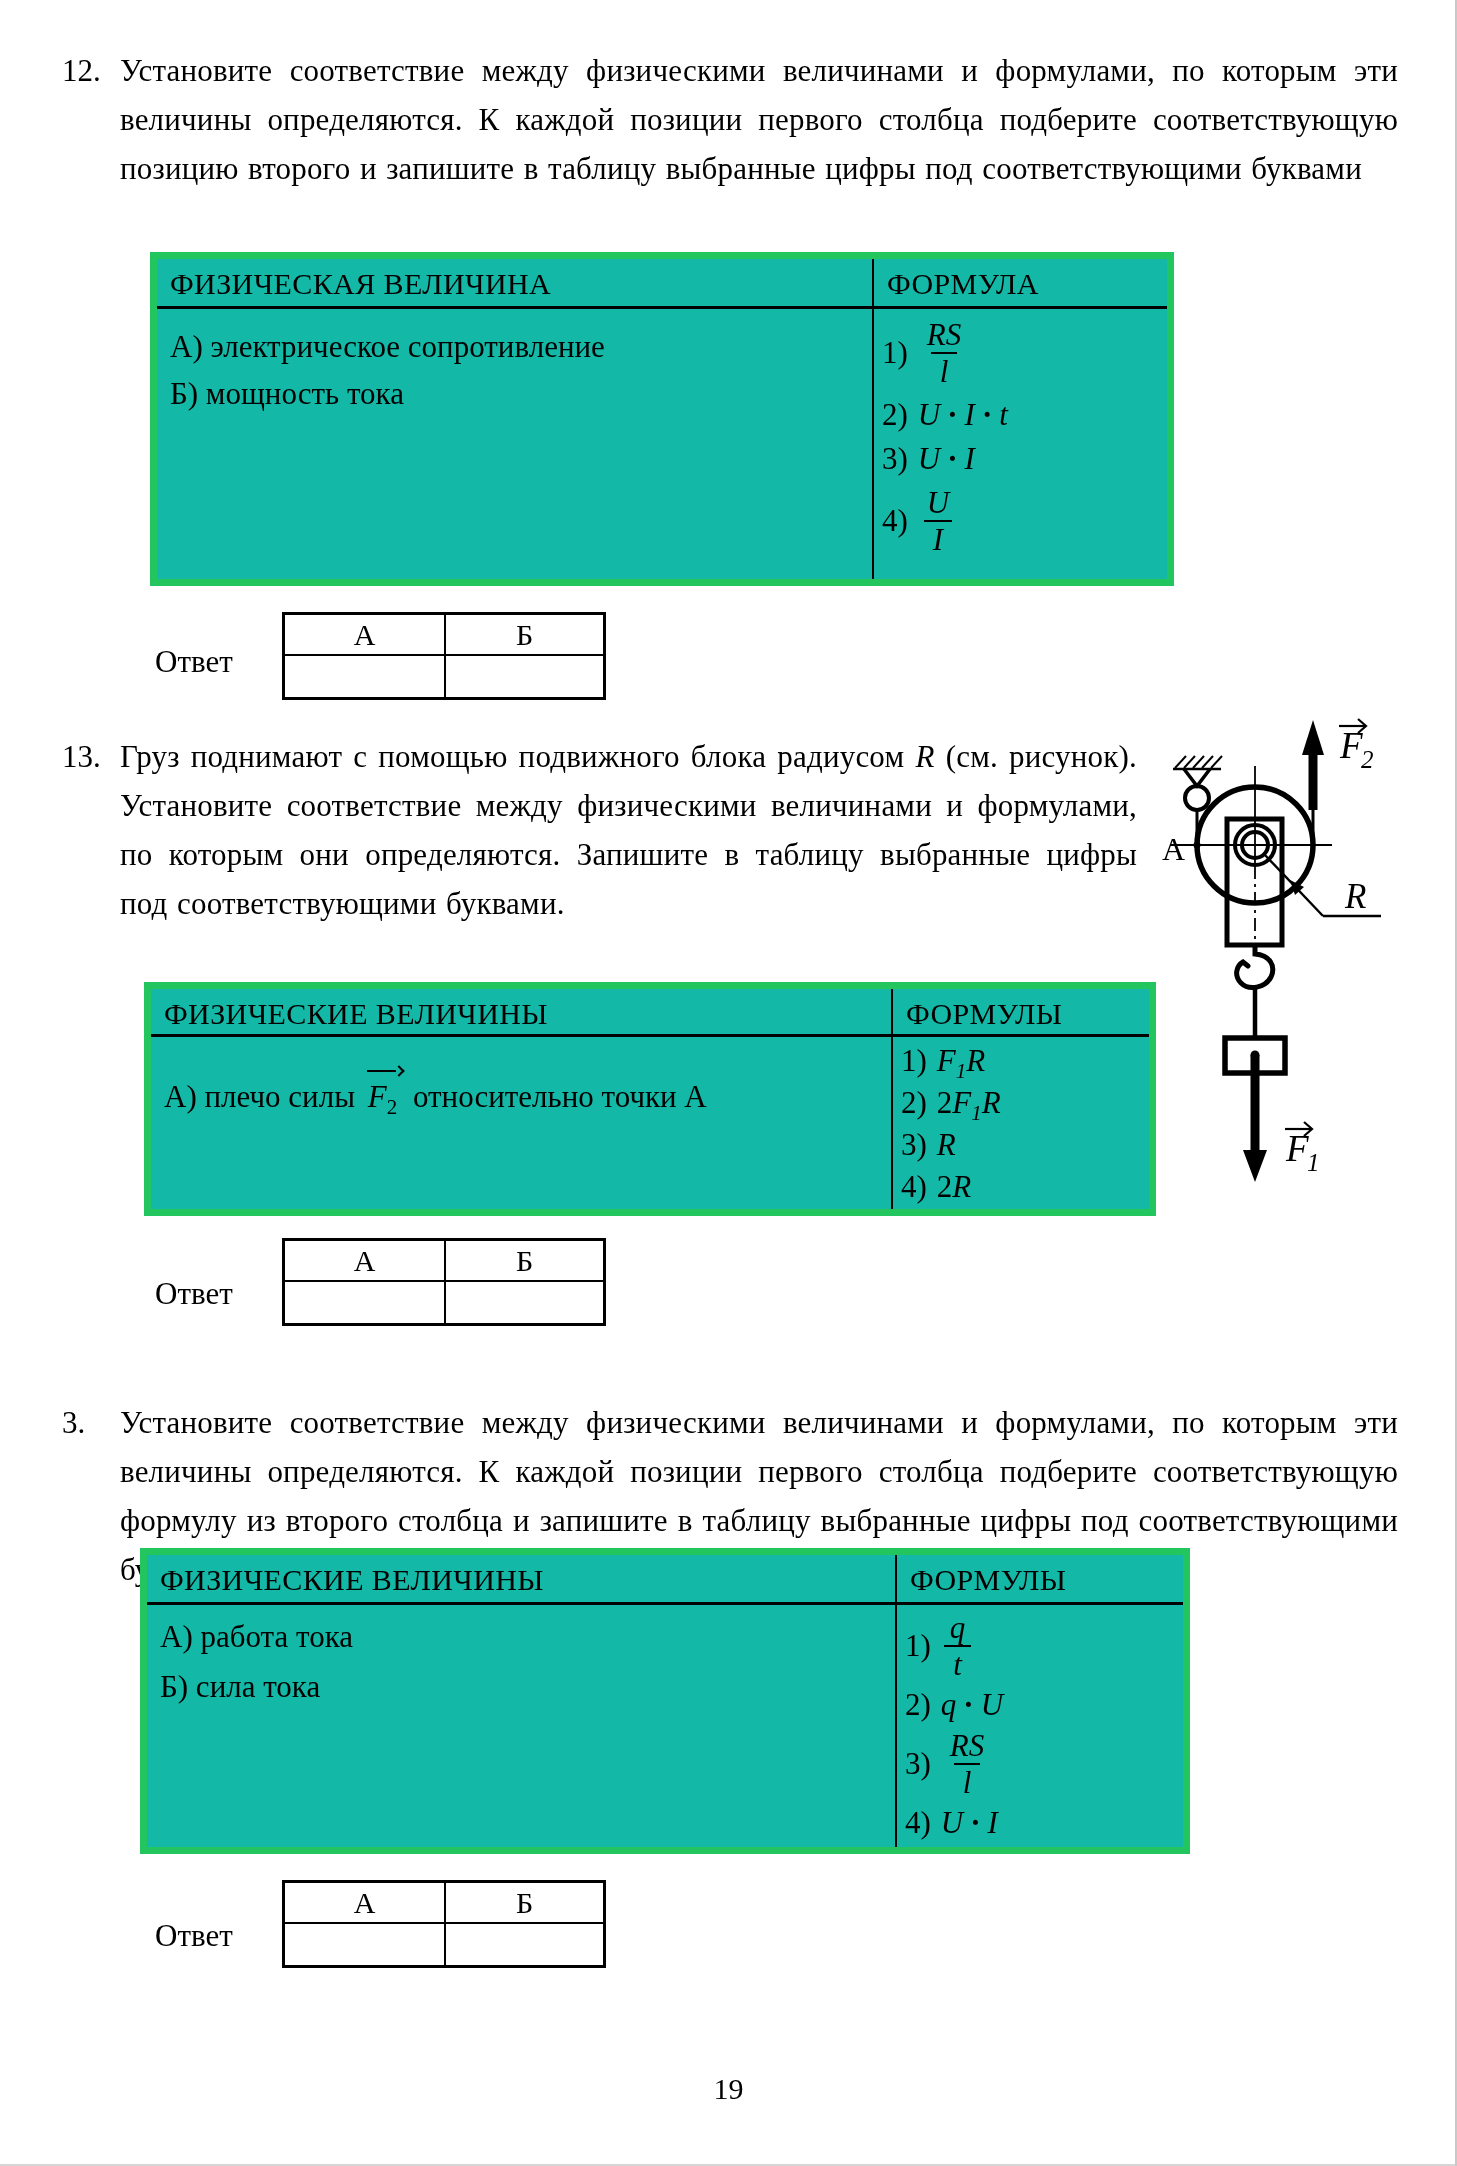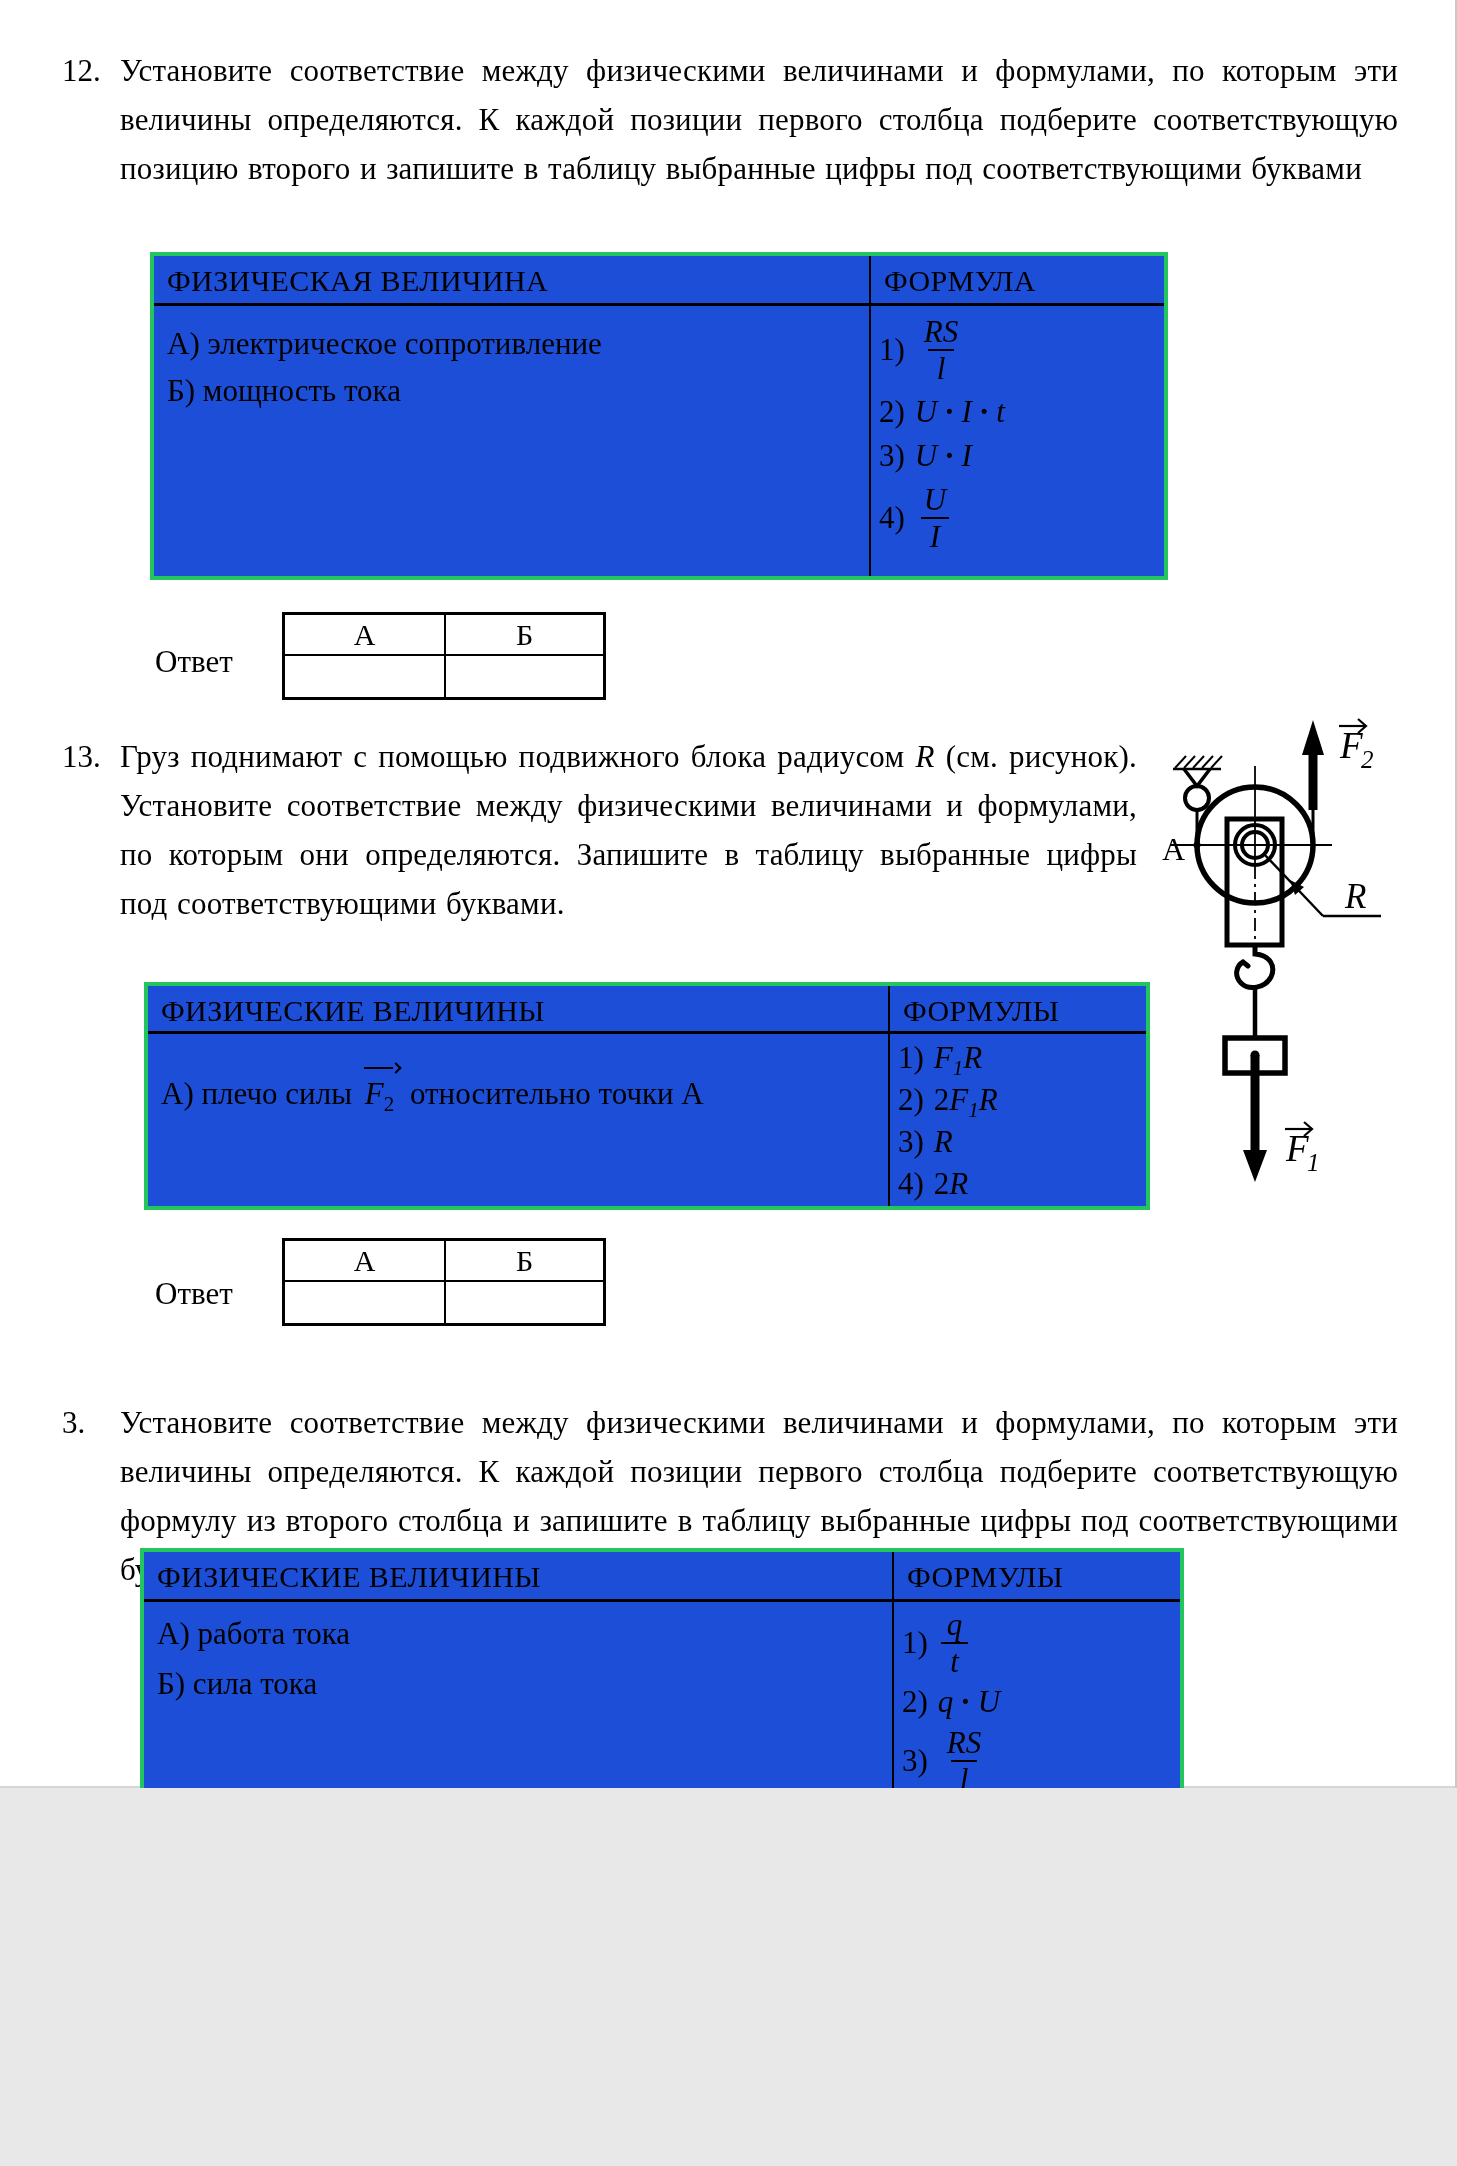--- a/index.html
+++ b/index.html
@@ -1,17 +1,17 @@
 <!DOCTYPE html>
 <html><head>
 <meta charset="utf-8">
 <style>
   html,body { margin:0; padding:0; background:#e8e8e8; }
   #page {
-    position:relative; width:1457px; height:1788px; margin:0 auto;
+    position:relative; width:1457px; height:2166px; margin:0 auto;
     background:#ffffff; color:#000;
     font-family:"Liberation Serif","DejaVu Serif",serif;
     overflow:hidden;
     box-shadow:inset -2px 0 0 #c9c9c9, inset 0 -2px 0 #d6d6d6;
   }
   
   .prob { position:absolute; display:flex; }
   .prob .pnum { width:58px; flex:0 0 58px; font-size:31px; line-height:49px; }
   .prob .ptext {
     flex:1; font-size:31px; line-height:49px; text-align:justify;
@@ -21,21 +21,21 @@
   #p13 { left:62px; top:732px; width:1075px; }
   #p14 { left:62px; top:1398px; width:1336px; }
   i { font-style:italic; }
   sub { font-size:21px; line-height:0; vertical-align:-7px; }
   
   .vec { position:relative; display:inline-block; margin:0 8px 0 5px; }
   .vec::before { content:""; position:absolute; left:-1px; top:-9px; width:100%; border-top:2px solid #000; }
   .vec::after  { content:""; position:absolute; right:-6px; top:-12px; width:6px; height:6px;
                  border-top:2px solid #000; border-right:2px solid #000; transform:rotate(45deg); }
   
-  .qtable { position:absolute; border:4px solid #22c55e; display:grid; background:#1d4ed8; }
+  .qtable { position:absolute; border:7px solid #22c55e; display:grid; background:#14b8a6; }
   .th { font-size:30px; padding:8px 0 0 13px; border-bottom:3px solid #000; letter-spacing:0.4px; }
   .th.r, .bcell.r { border-left:2.5px solid #000; }
   .bcell { overflow:hidden; }
   .qrow { font-size:31px; }
   .fitem { display:flex; align-items:center; font-size:31px; margin:8px 0 0 8px; }
   .flabel { margin-right:10px; }
   .frac { display:inline-flex; flex-direction:column; align-items:center; }
   .fn,.fd { padding:0 9px; line-height:35px; }
   .fd { border-top:2.5px solid #000; }
   .op { padding:0 7px; font-weight:bold; }

